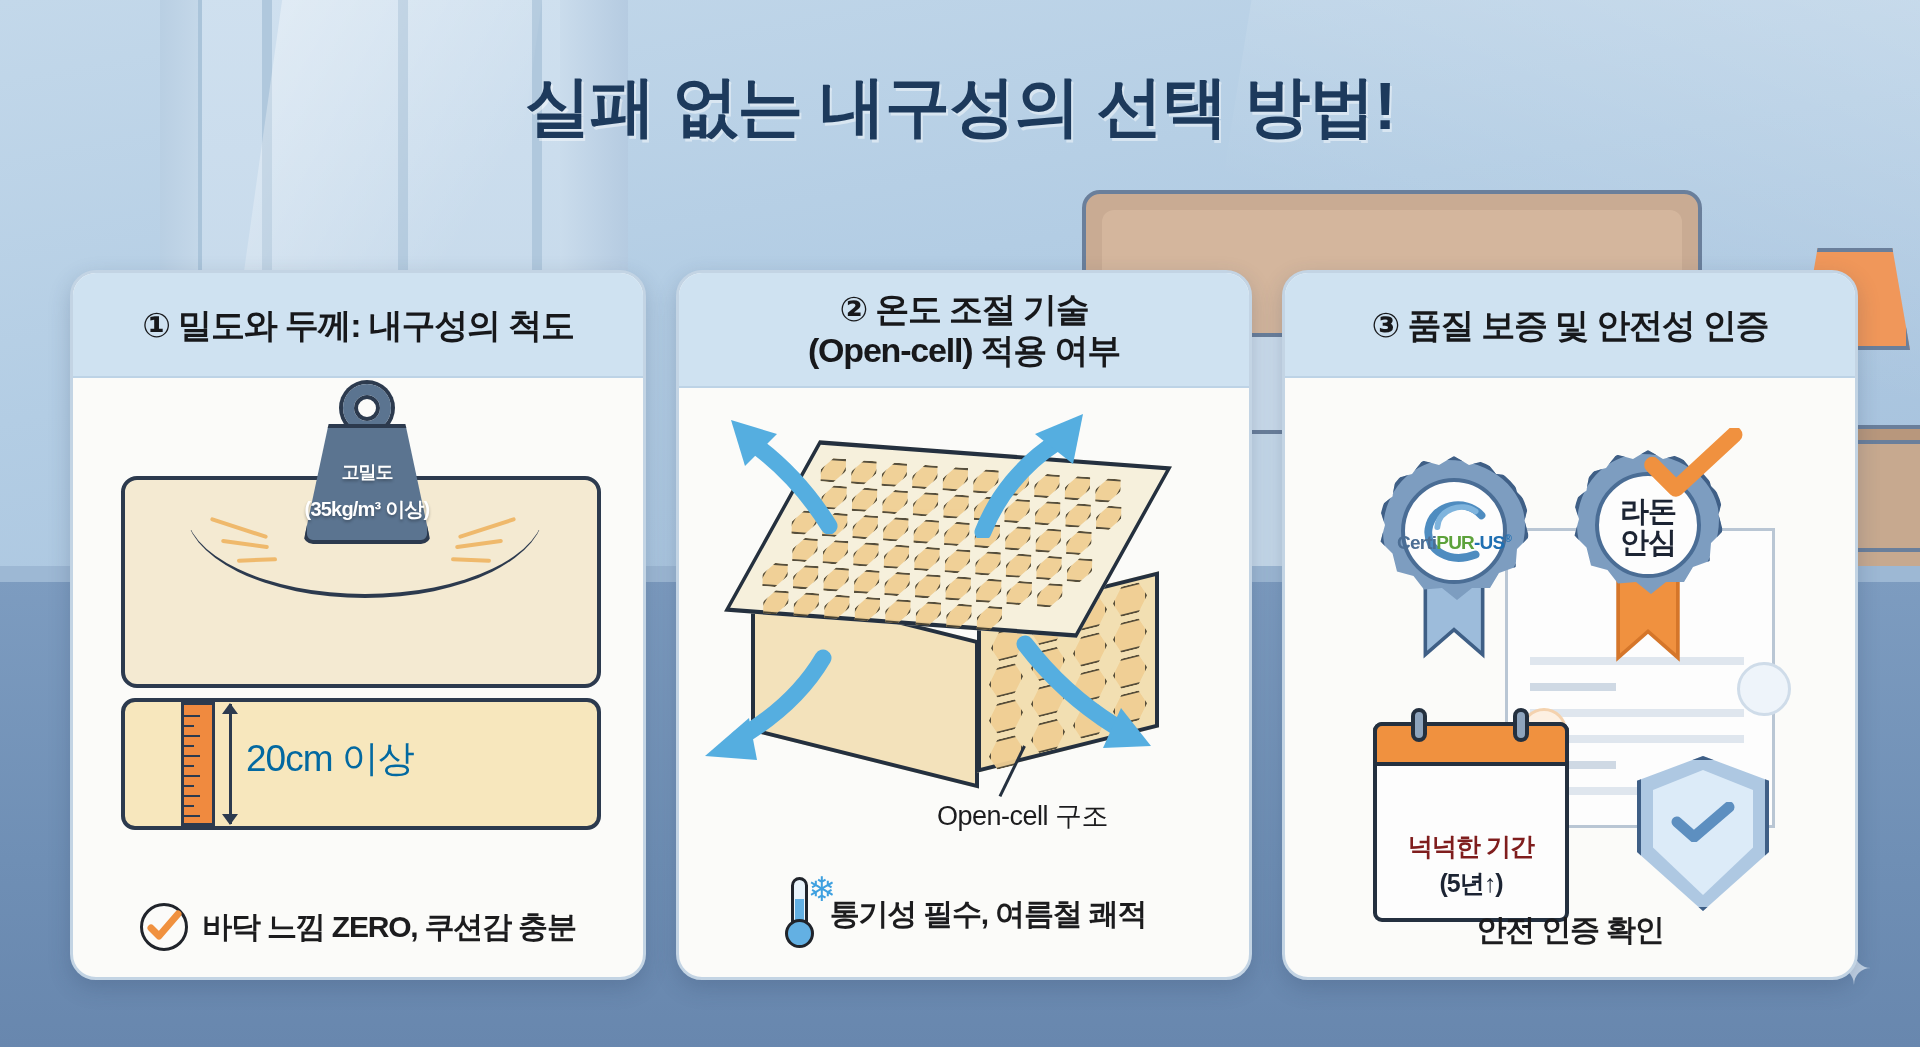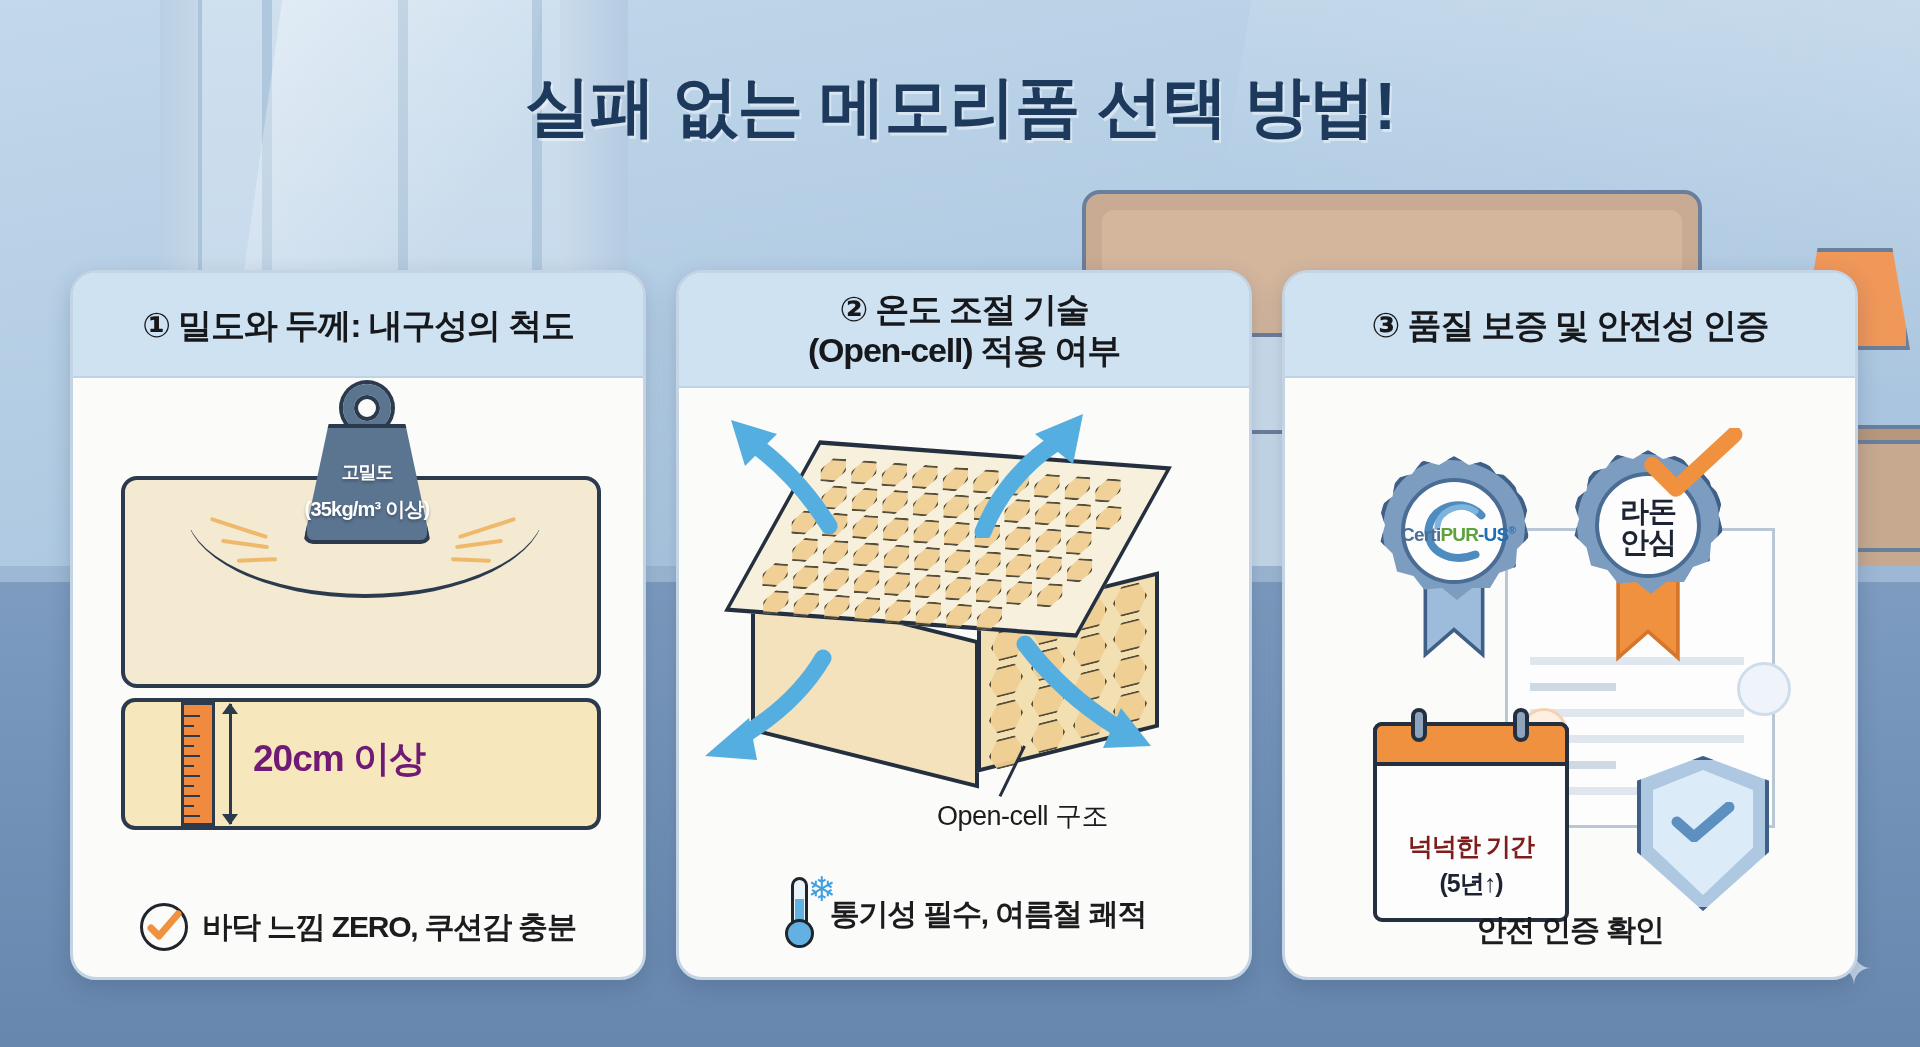--- a/index.html
+++ b/index.html
@@ -181,22 +181,22 @@
   .dim-arrow {
     position:absolute; left:108px; top:280px; width:3px; height:120px; background:#2c3a4e;
   }
   .dim-arrow::before,.dim-arrow::after{
     content:""; position:absolute; left:-7px; border-left:8px solid transparent;
     border-right:8px solid transparent;
   }
   .dim-arrow::before{ top:-1px; border-bottom:11px solid #2c3a4e; }
   .dim-arrow::after{ bottom:-1px; border-top:11px solid #2c3a4e; }
   .m-label-thick {
-    position:absolute; left:132px; top:310px; font-size:37px; font-weight:bold;
-    color:#701a75; letter-spacing:-1px;
+    position:absolute; left:125px; top:310px; font-size:37px; font-weight:normal;
+    color:#0369a1; letter-spacing:-1px;
   }
   .weight {
     position:absolute; left:182px; top:0px; width:128px; height:120px;
     background:#5b7490; border:4px solid #2c3a4e;
     clip-path:polygon(20% 0,80% 0,100% 100%,0 100%);
     border-radius:10px;
   }
   .weight-ring {
     position:absolute; left:222px; top:-40px; width:48px; height:48px;
     border:11px solid #5b7490; border-radius:50%;
@@ -374,21 +374,21 @@
   <div class="ns-top"></div>
   <div class="nightstand"></div>
   <div class="ns-line" style="top:548px"></div>
   <div class="ns-line" style="top:660px"></div>
 
   <div class="bg-floor"></div>
   <div class="baseboard"></div>
   <div class="sparkle">✦</div>
 </div>
 
-<div id="title">실패 없는 메모리폼 선택 방법!</div>
+<div id="title">실패 없는 내구성의 선택 방법!</div>
 
 <div id="cards">
 
   <div class="card">
     <div class="card-head">
       <h2>① 밀도와 두께: 내구성의 척도</h2>
     </div>
     <div class="card-body">
       <div class="m-wrap">
         <div class="m-top">
@@ -591,21 +591,21 @@
         <div class="rosette" style="left:94px;top:78px;">
           <svg viewBox="0 0 48 60" style="position:absolute;left:32px;top:116px;width:86px;height:108px">
             <path d="M8 0 L8 46 L24 32 L40 46 L40 0 Z" fill="#9dbcdb" stroke="#3f5f86" stroke-width="2"></path>
           </svg>
           <div class="ros-outer"></div>
           <div class="ros-inner"></div>
           <svg viewBox="0 0 100 100" style="position:absolute;left:26px;top:26px;width:98px;height:98px">
             <path d="M78 34 C 62 16, 28 22, 24 48 C 21 70, 46 84, 72 74" fill="none" stroke="#2f78b5" stroke-width="8" stroke-linecap="round" opacity=".85"></path>
             <path d="M72 30 C 58 20, 34 28, 33 46" fill="none" stroke="#7fb4dd" stroke-width="6" stroke-linecap="round"></path>
           </svg>
-          <div class="certipur" style="position:absolute;left:14px;top:68px;width:122px;text-align:right">
+          <div class="certipur" style="position:absolute;left:14px;top:76px;width:122px;text-align:center">
             <span class="c1">Certi</span><span class="c2">PUR</span><span class="c3x">-US</span><sup style="font-size:10px;color:#1f6fb2">®</sup>
           </div>
         </div>
 
         <div class="rosette" style="left:288px;top:72px;">
           <svg viewBox="0 0 48 60" style="position:absolute;left:30px;top:118px;width:90px;height:112px">
             <path d="M8 0 L8 48 L24 34 L40 48 L40 0 Z" fill="#f0913f" stroke="#d5762a" stroke-width="2"></path>
           </svg>
           <div class="ros-outer"></div>
           <div class="ros-inner"></div>

